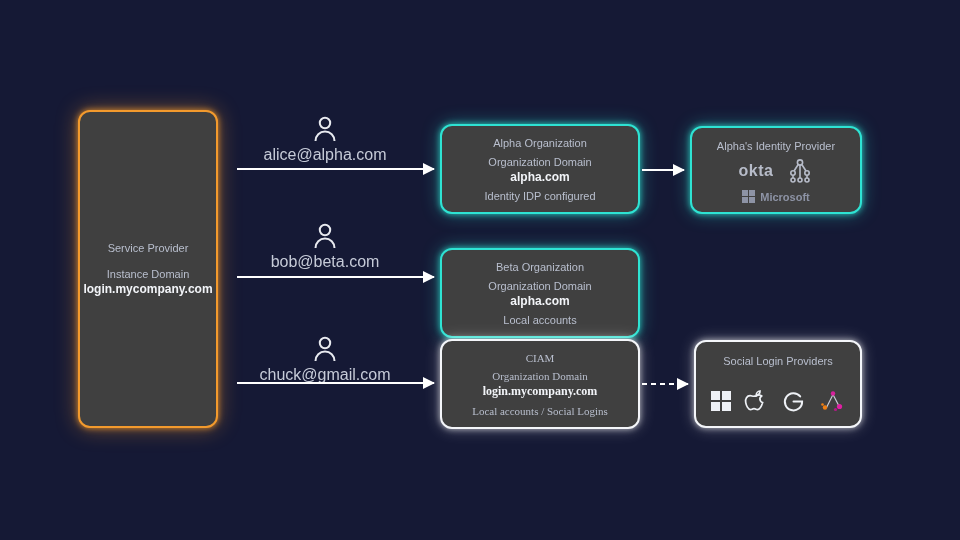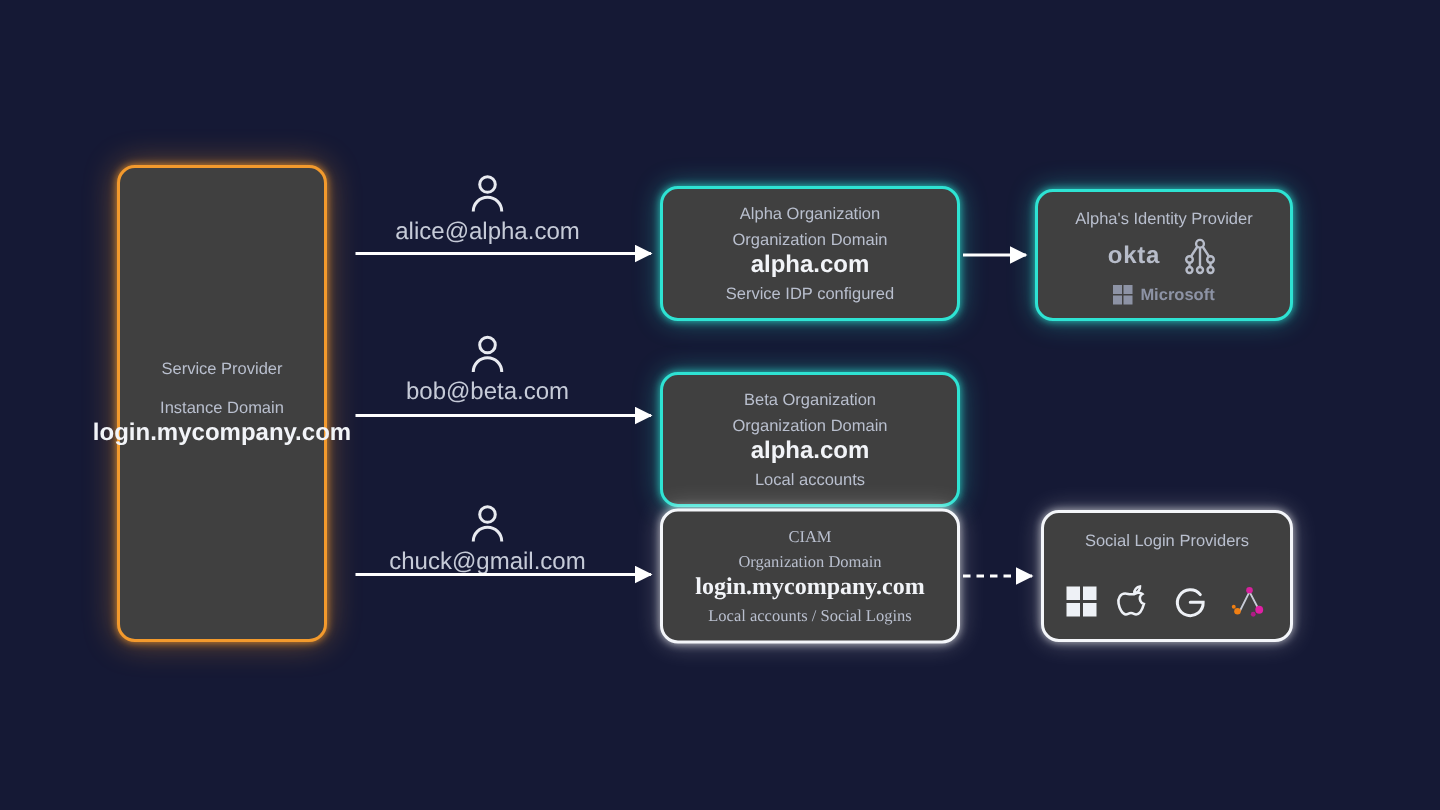--- a/index.html
+++ b/index.html
@@ -32,21 +32,21 @@
     border:2px solid #2ee3d3;
     box-shadow:0 0 6px rgba(46,227,211,.8), 0 0 18px rgba(46,227,211,.4);
   }
   .border-white {
     border:2px solid #f4f6fa;
     box-shadow:0 0 6px rgba(255,255,255,.65), 0 0 16px rgba(255,255,255,.3);
   }
 
   .sp-box { left:78px; top:110px; width:140px; height:318px; justify-content:center; }
   .sp-box .sp-title { margin-bottom:14px; }
-  .domain-strong { font-weight:bold; font-size:16px; color:#f2f4f8; margin-top:2px; }
+  .domain-strong { font-weight:bold; font-size:12px; color:#f2f4f8; margin-top:2px; }
 
   .org-box { left:440px; width:200px; height:90px; justify-content:space-between; padding:11px 8px 10px; }
   .org-alpha { top:124px; }
   .org-beta  { top:248px; }
   .org-ciam  { top:339px;font-family:Liberation Serif, serif; }
 
   .idp-box   { left:690px; top:126px; width:172px; height:88px; padding:12px 8px 9px; justify-content:space-between; }
   .social-box{ left:694px; top:340px; width:168px; height:88px; padding:13px 8px 12px; justify-content:space-between; }
 
   .logo-row { display:flex; align-items:center; justify-content:center; gap:14px; }
@@ -100,21 +100,21 @@
     </svg>
     <div class="email">bob@beta.com</div>
   </div>
 
   <div class="box org-box org-alpha border-teal">
     <div>Alpha Organization</div>
     <div>
       <div>Organization Domain</div>
       <div class="domain-strong">alpha.com</div>
     </div>
-    <div>Service IDP configured</div>
+    <div>Identity IDP configured</div>
   </div>
 
   <div class="box org-box org-beta border-teal">
     <div>Beta Organization</div>
     <div>
       <div>Organization Domain</div>
       <div class="domain-strong">alpha.com</div>
     </div>
     <div>Local accounts</div>
   </div>

